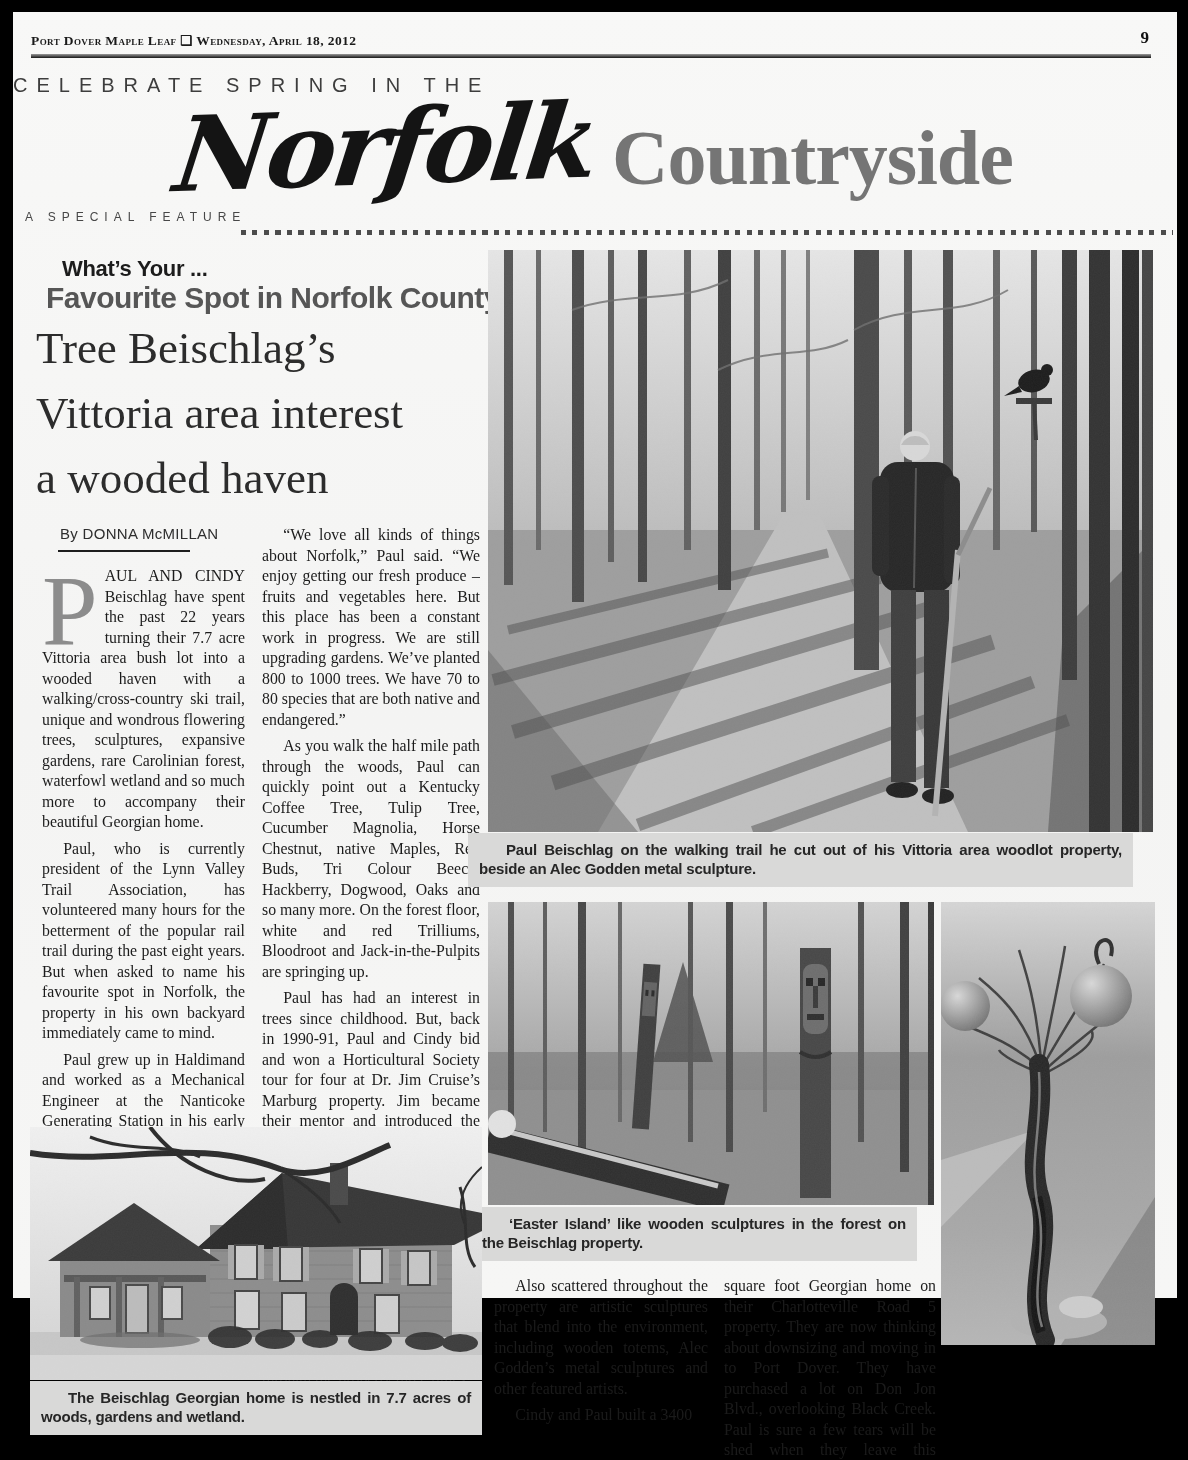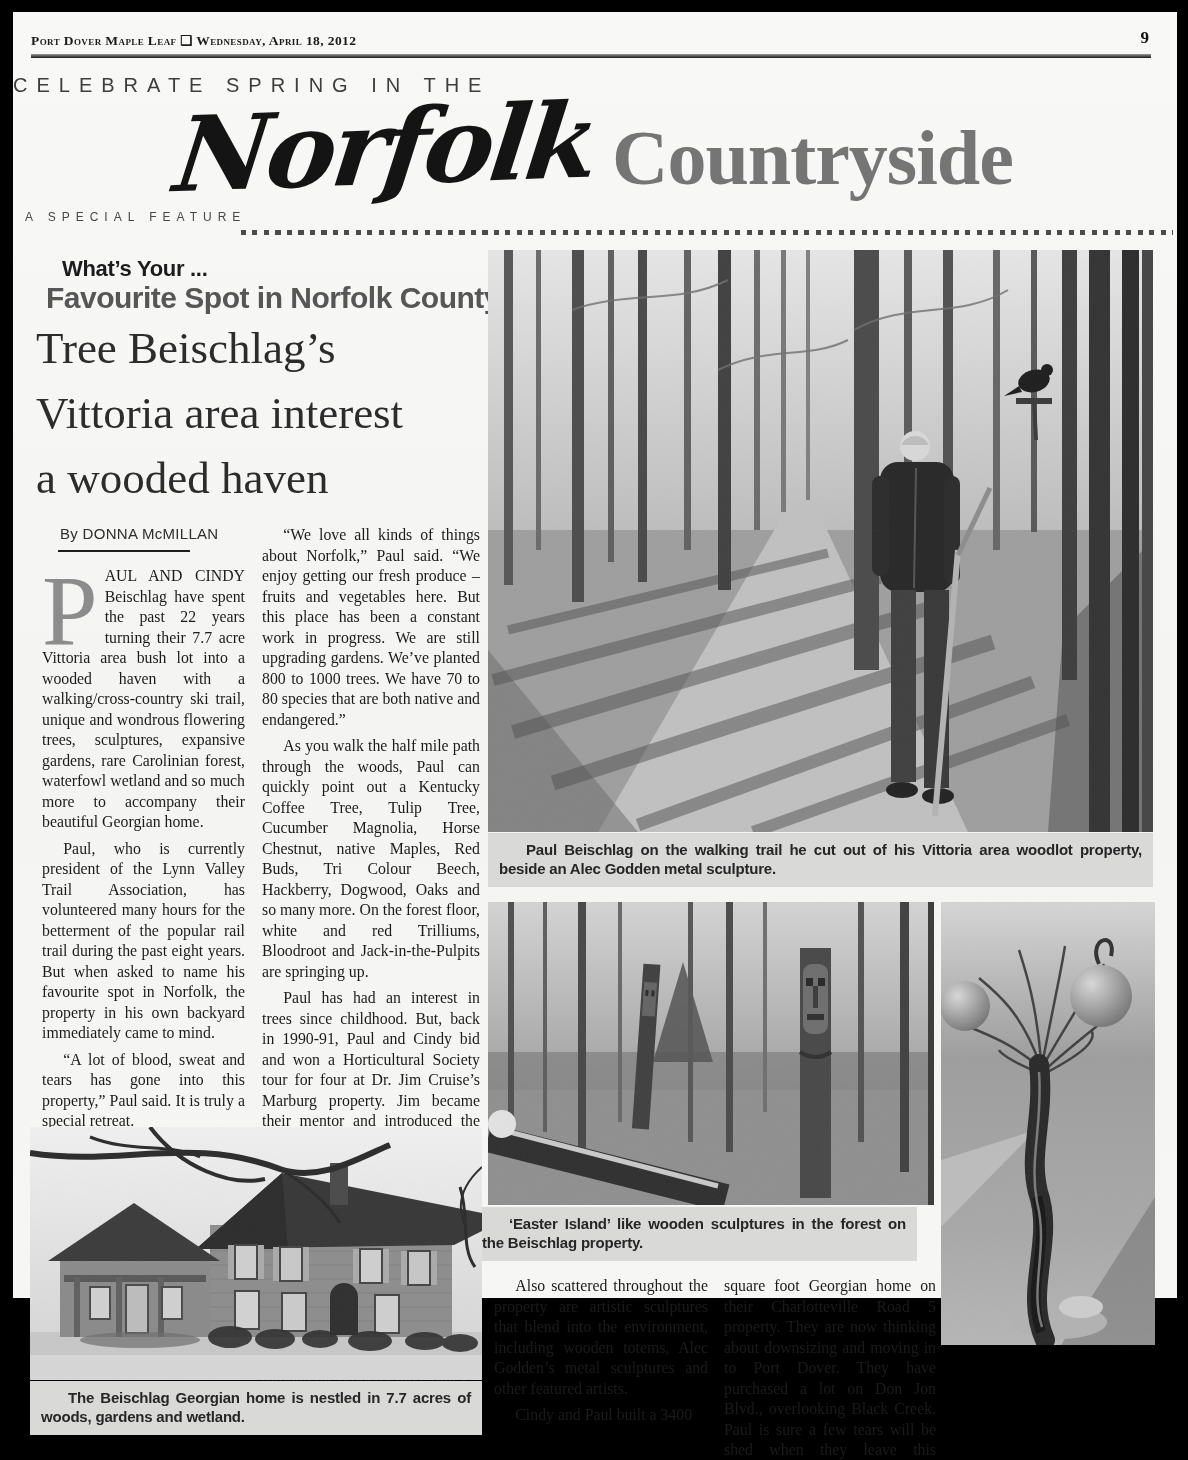--- a/index.html
+++ b/index.html
@@ -92,21 +92,21 @@
   #photo-trail{left:475px;top:238px;}
   #photo-totems{left:475px;top:890px;}
   #photo-sculpture{left:928px;top:890px;}
   #photo-house{left:17px;top:1115px;}
   .caption{
     position:absolute;background:#d9d9d8;color:#262626;
     font:700 15px/19px "Liberation Sans",sans-serif;
     padding:7px 11px 9px;text-align:justify;letter-spacing:-.2px;
   }
   .caption p{margin:0;text-indent:27px;}
-  #cap-trail{left:475px;top:821px;width:643px;}
+  #cap-trail{left:455px;top:821px;width:643px;}
   #cap-totems{left:458px;top:1195px;width:424px;}
   #cap-sculpture{left:928px;top:1335px;width:192px;}
   #cap-house{left:17px;top:1369px;width:430px;}
 </style>
 </head>
 <body>
 
 <div class="sheet">
 
   <div class="masthead">Port Dover Maple Leaf ❑ Wednesday, April 18, 2012</div>
@@ -127,21 +127,20 @@
     <div>Tree Beischlag’s</div>
     <div>Vittoria area interest</div>
     <div>a wooded haven</div>
   </div>
   <div class="byline">By DONNA McMILLAN</div>
   <div class="byline-rule"></div>
 
   <div class="bodycol" id="col1">
     <p><span class="dropcap">P</span><span>AUL AND CINDY Beischlag have spent the past 22 years turning their 7.7 acre Vittoria area bush lot into a wooded haven with a walking/cross-country ski trail, unique and wondrous flowering trees, sculptures, expansive gardens, rare Carolinian forest, waterfowl wetland and so much more to accompany their beautiful Georgian home.</span></p>
     <p class="ind">Paul, who is currently president of the Lynn Valley Trail Association, has volunteered many hours for the betterment of the popular rail trail during the past eight years. But when asked to name his favourite spot in Norfolk, the property in his own backyard immediately came to mind.</p>
-    <p class="ind">“A lot of blood, sweat and tears has gone into this property,” Paul said. It is truly a special retreat.</p>
     <p class="ind">Paul grew up in Haldimand and worked as a Mechanical Engineer at the Nanticoke Generating Station in his early working career, then to Pickering Nuclear Power and back to Nanticoke in 1990. He and Cindy, a teacher, both retired in 2004. It wasn’t a difficult leap for them to choose Norfolk when they left their home in Ashburn to relocate back in the area.</p>
   </div>
 
   <div class="bodycol" id="col2">
     <p class="ind">“We love all kinds of things about Norfolk,” Paul said. “We enjoy getting our fresh produce – fruits and vegetables here. But this place has been a constant work in progress. We are still upgrading gardens. We’ve planted 800 to 1000 trees. We have 70 to 80 species that are both native and endangered.”</p>
     <p class="ind">As you walk the half mile path through the woods, Paul can quickly point out a Kentucky Coffee Tree, Tulip Tree, Cucumber Magnolia, Horse Chestnut, native Maples, Red Buds, Tri Colour Beech, Hackberry, Dogwood, Oaks and so many more. On the forest floor, white and red Trilliums, Bloodroot and Jack-in-the-Pulpits are springing up.</p>
     <p class="ind">Paul has had an interest in trees since childhood. But, back in 1990-91, Paul and Cindy bid and won a Horticultural Society tour for four at Dr. Jim Cruise’s Marburg property. Jim became their mentor and introduced the couple to trees, flowers and shade plants.</p>
     <p class="ind">As a result, they have extensive gardens around the property that bloom seasonally with spring colours flowering now. There are also bird houses to accommodate a variety of species and the wetlands serve as home to wood ducks.</p>
     <p class="ind">“We probably walk this trail through the property three times</p>
   </div>

